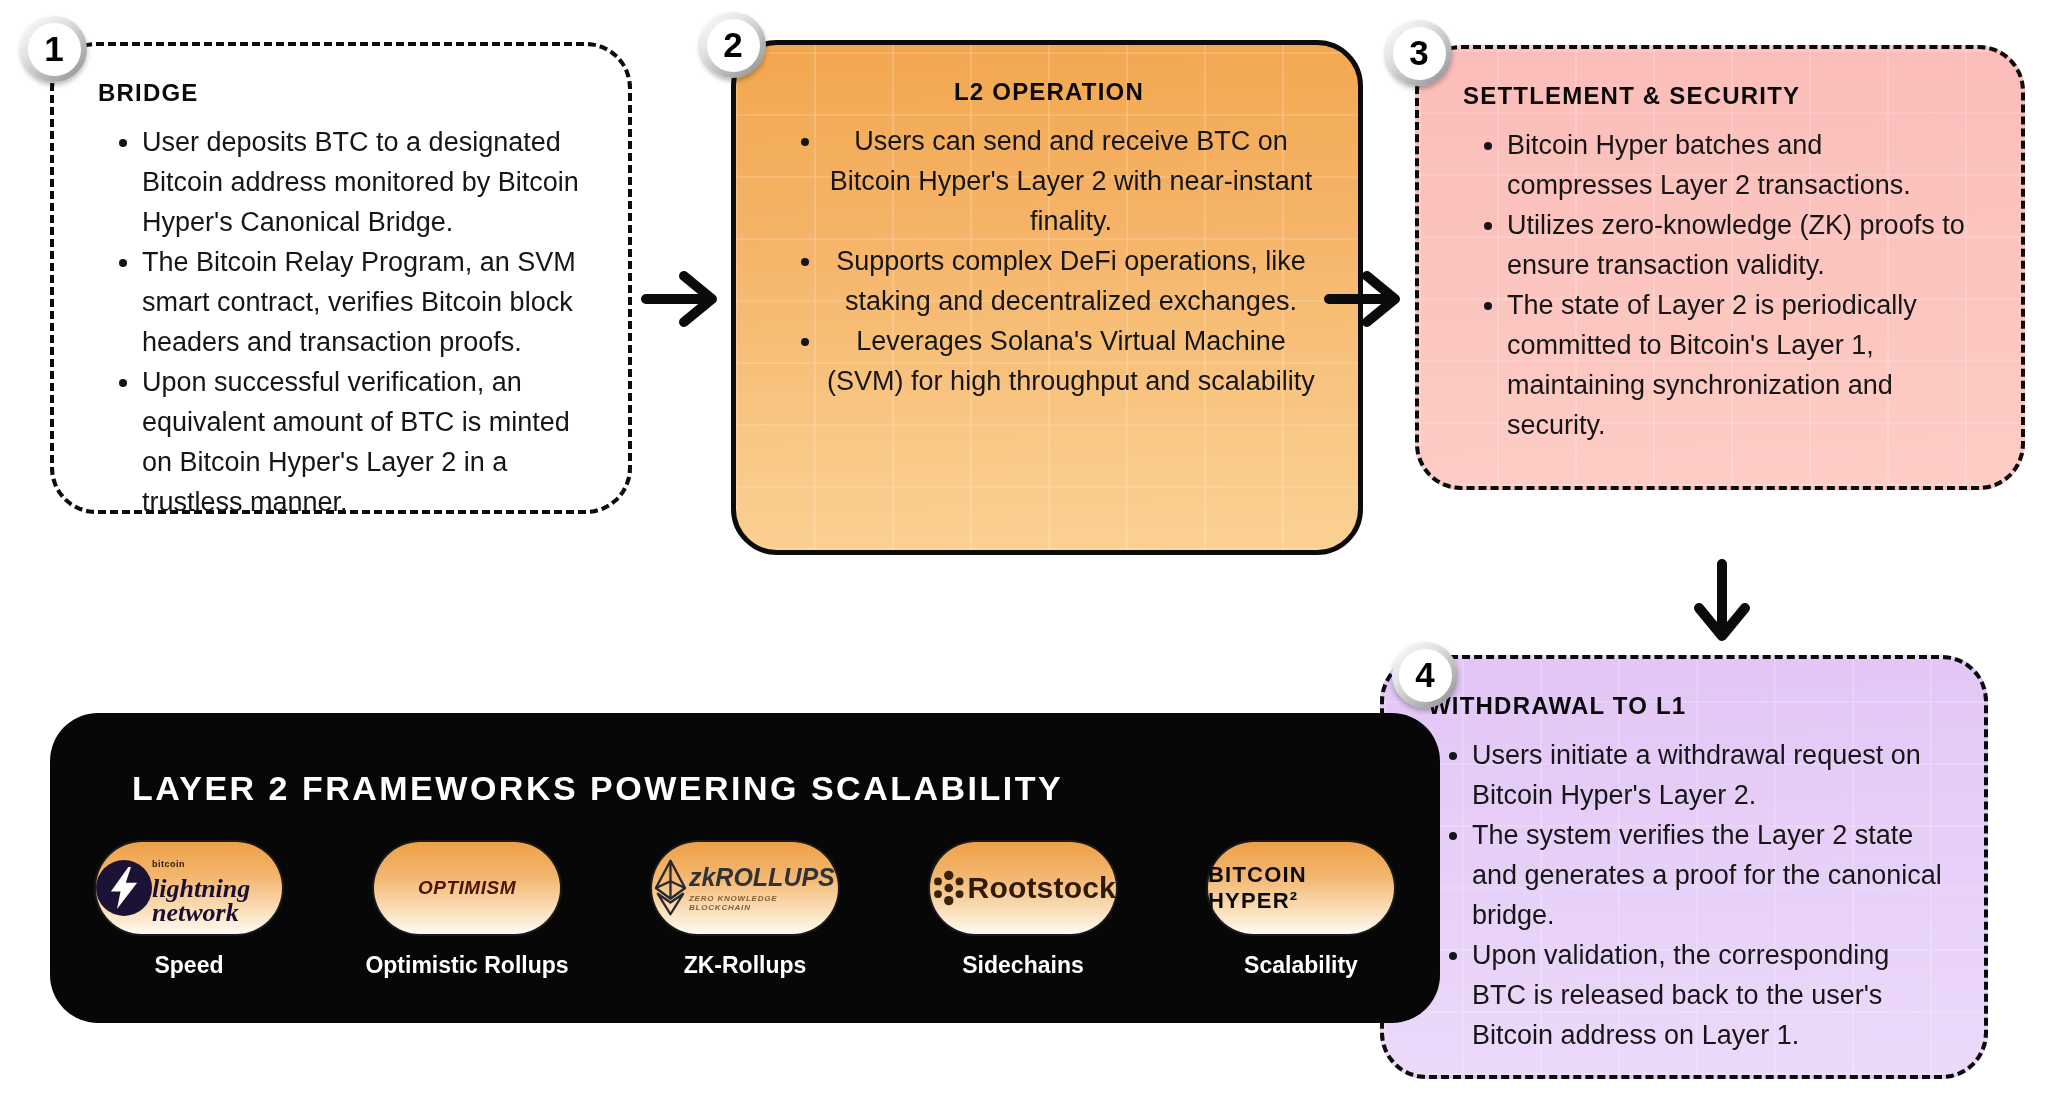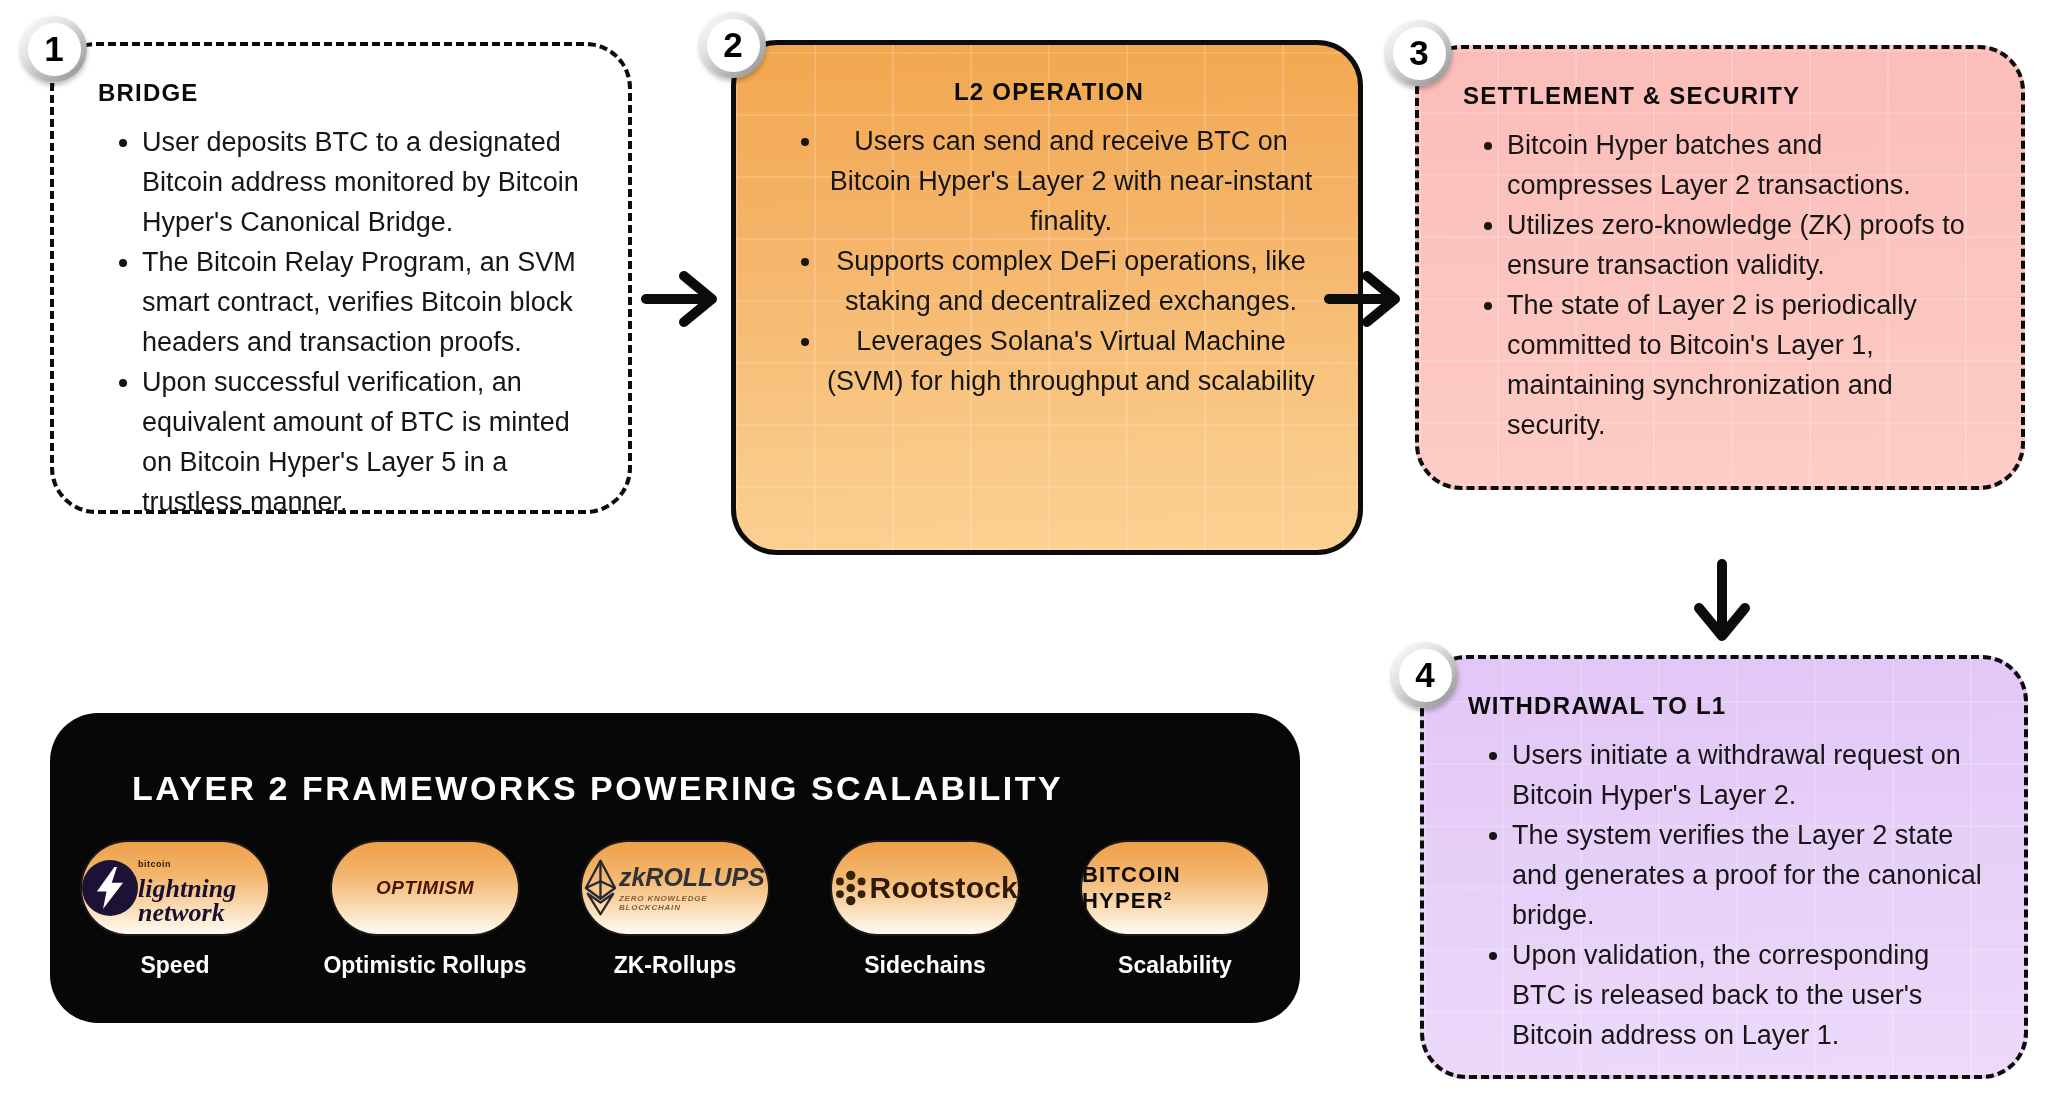--- a/index.html
+++ b/index.html
@@ -24,21 +24,21 @@
     color:#0a0a0a;margin:0 0 16px 0;text-transform:uppercase;
   }
   .card ul{margin:0;padding:0 0 0 44px;font-size:27px;line-height:40px;color:#161616;}
   .card li{margin:0;padding:0;}
   #card-bridge{left:50px;top:42px;width:582px;height:472px;background:#ffffff;}
   #card-l2op{left:731px;top:40px;width:632px;height:515px;
     background:linear-gradient(178deg,#F2A74E 0%,#F5B469 38%,#F9C986 78%,#FBD193 100%);text-align:center;}
   #card-settle{left:1415px;top:45px;width:610px;height:445px;
     background:linear-gradient(178deg,#FBBDB9 0%,#FCC6C0 60%,#FDCdc6 100%);}
   #card-settle .inner{padding-right:50px;}
-  #card-withdraw{left:1420px;top:655px;width:608px;height:424px;
+  #card-withdraw{left:1380px;top:655px;width:608px;height:424px;
     background:linear-gradient(178deg,#E2C6F6 0%,#E8D2F8 60%,#EDDAFA 100%);}
   #card-settle .card-title{max-width:430px;}
   
   .num-badge{
     position:absolute;width:66px;height:66px;border-radius:50%;z-index:6;
     background:linear-gradient(140deg,#ffffff 0%,#e3e3e3 35%,#8a8a8a 100%);
     display:flex;align-items:center;justify-content:center;
     box-shadow:0 3px 5px rgba(0,0,0,.28);
   }
   .num-inner{
@@ -50,21 +50,21 @@
   #num2{left:700px;top:12px;}
   #num3{left:1386px;top:20px;}
   #num4{left:1392px;top:642px;}
   
   .arrow{position:absolute;z-index:4;}
   #arrow-1{left:640px;top:266px;}
   #arrow-2{left:1323px;top:266px;}
   #arrow-3{left:1688px;top:558px;}
   
   .panel{
-    position:absolute;left:50px;top:713px;width:1250px;height:310px;
+    position:absolute;left:50px;top:713px;width:1390px;height:310px;
     background:#070707;border-radius:48px;box-sizing:border-box;
   }
   .panel-title{
     margin:56px 0 0 82px;color:#ffffff;font-weight:800;font-size:34px;
     letter-spacing:2.5px;text-transform:uppercase;
   }
   .badge-row{display:flex;margin-top:34px;}
   .badge-col{width:20%;display:flex;flex-direction:column;align-items:center;}
   .pill{
     width:186px;height:92px;border-radius:46px;box-sizing:border-box;
@@ -90,21 +90,21 @@
 <body>
 
 <div class="stage">
 
   <div class="card dashed" id="card-bridge">
     <div class="inner">
       <div class="card-title">BRIDGE</div>
       <ul>
         <li>User deposits BTC to a designated Bitcoin address monitored by Bitcoin Hyper's Canonical Bridge.</li>
         <li>The Bitcoin Relay Program, an SVM smart contract, verifies Bitcoin block headers and transaction proofs.</li>
-        <li>Upon successful verification, an equivalent amount of BTC is minted on Bitcoin Hyper's Layer 5 in a trustless manner.</li>
+        <li>Upon successful verification, an equivalent amount of BTC is minted on Bitcoin Hyper's Layer 2 in a trustless manner.</li>
       </ul>
     </div>
   </div>
   <div class="num-badge" id="num1">
     <div class="num-inner">1</div>
   </div>
 
   <svg class="arrow" id="arrow-1" width="92" height="66" viewBox="0 0 92 66">
     <path d="M6 33 H66 M44 10 L72 33 L44 56" fill="none" stroke="#0b0b0b" stroke-width="10" stroke-linecap="round" stroke-linejoin="round"></path>
   </svg>

